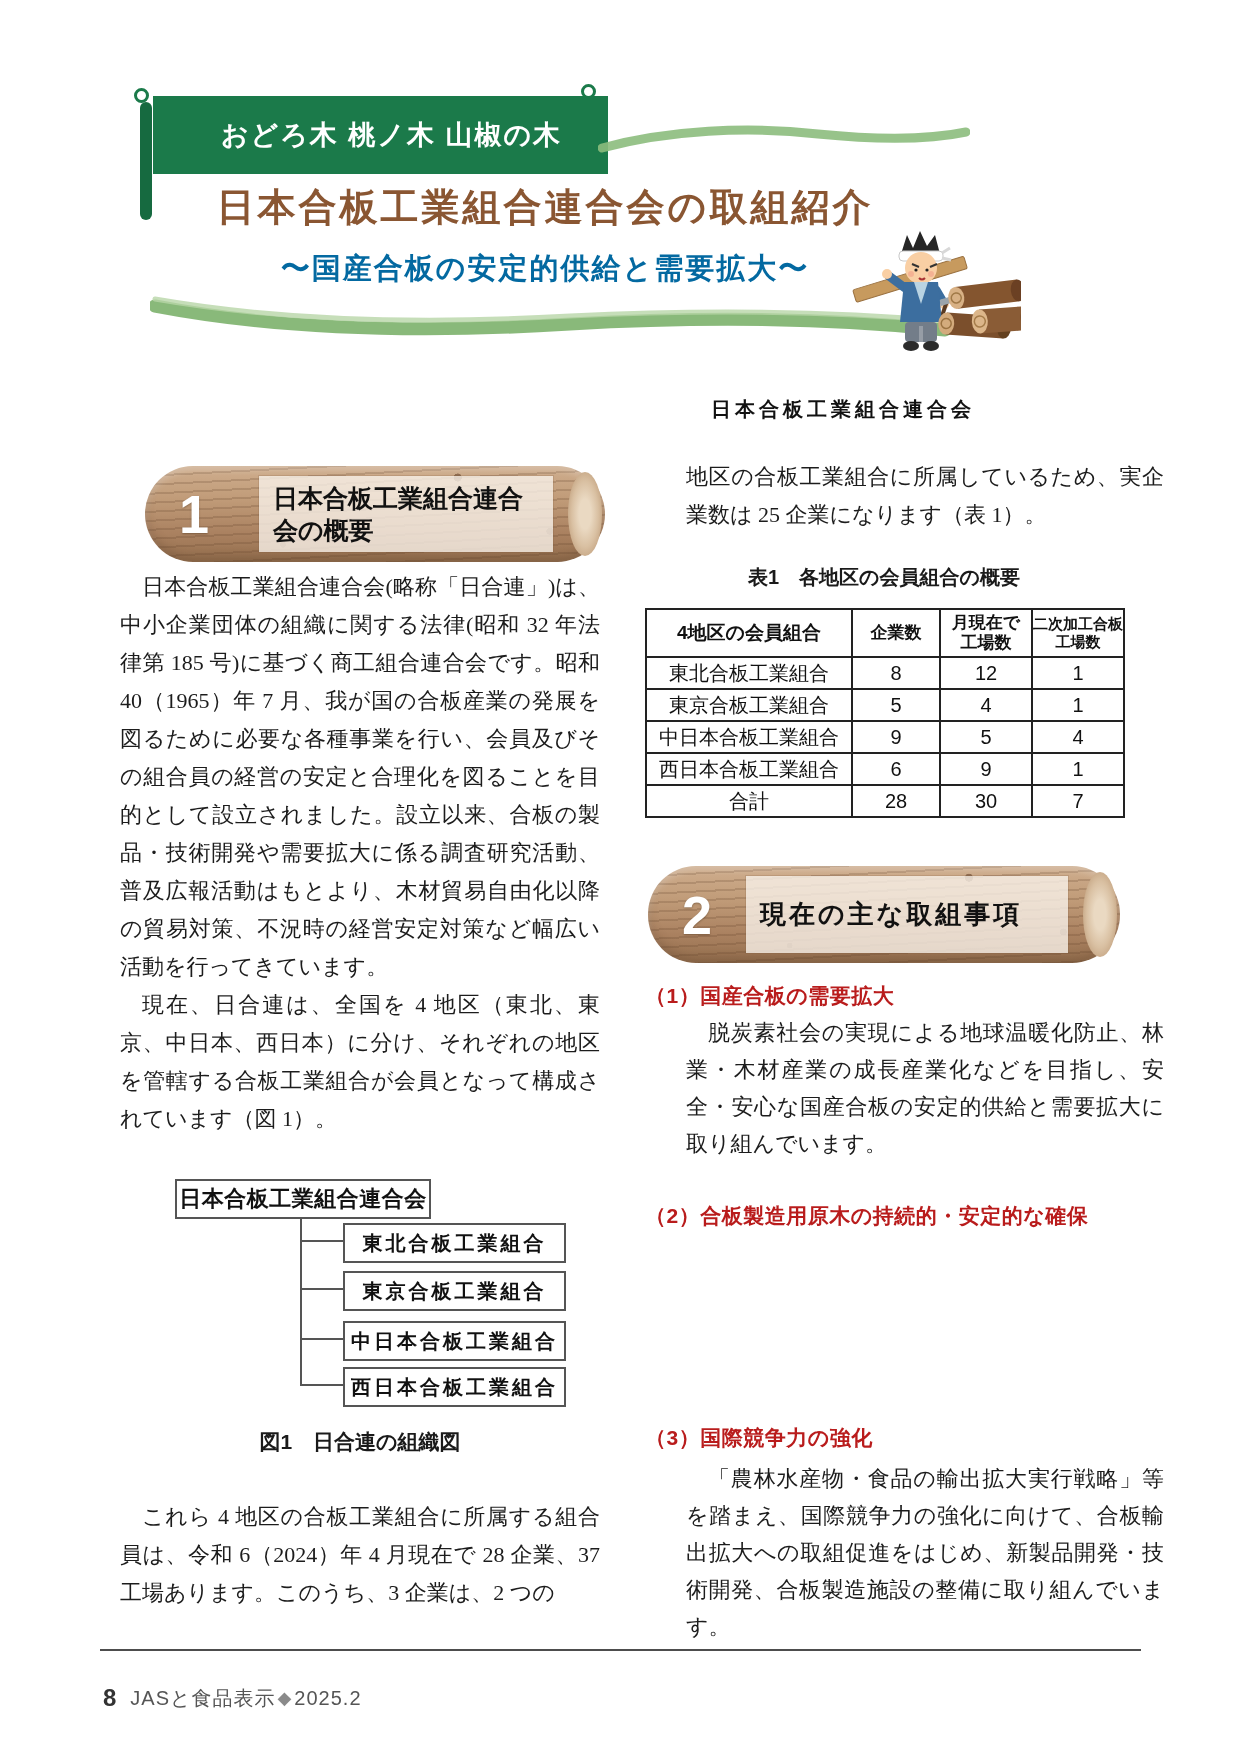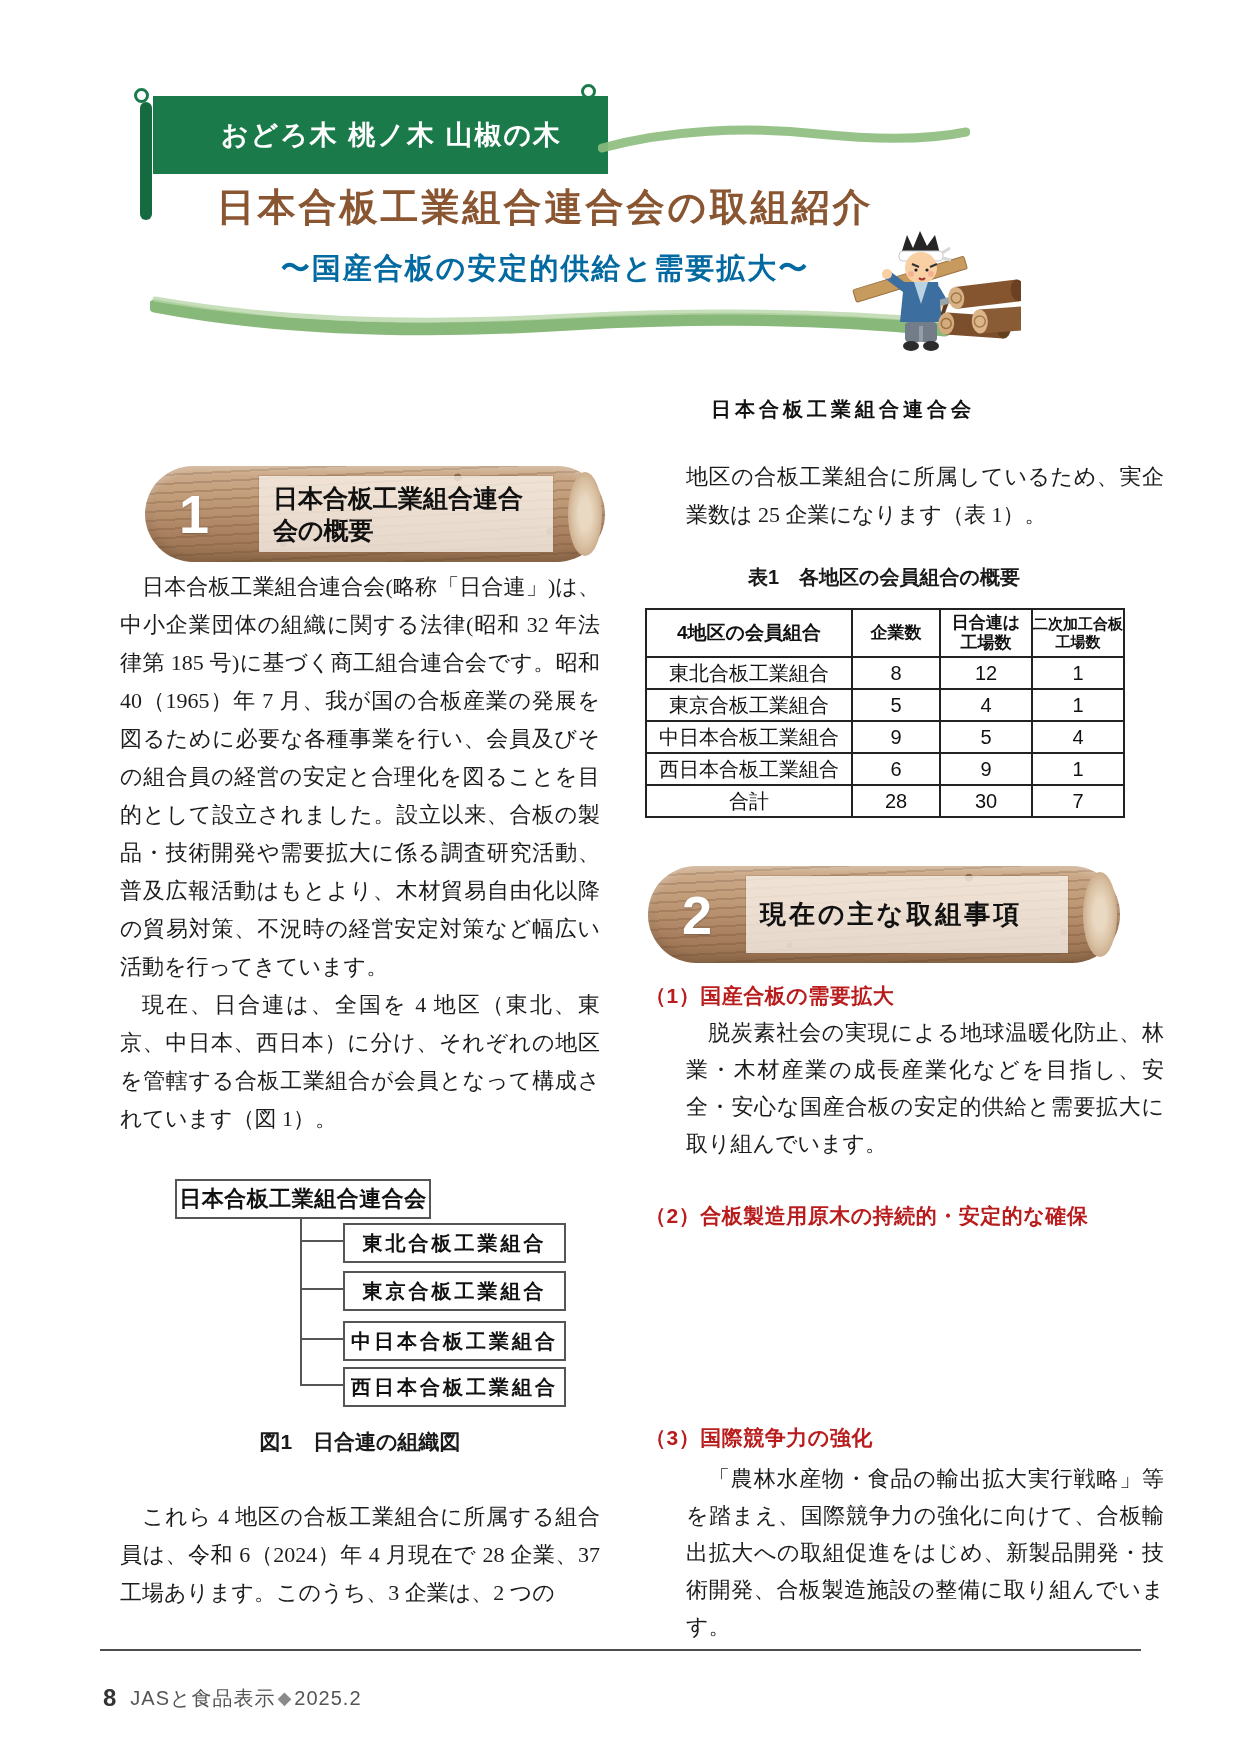--- a/index.html
+++ b/index.html
@@ -214,21 +214,21 @@
       <colgroup>
           <col class="c0">
           <col class="c1">
           <col class="c2">
           <col class="c3">
         </colgroup>
       <thead>
         <tr>
           <th class="c0">4地区の会員組合</th>
           <th class="c1">企業数</th>
-          <th class="c2">日合連は
+          <th class="c2">月現在で
 工場数</th>
           <th class="c3">二次加工合板
 工場数</th>
         </tr>
       </thead>
       <tbody>
         <tr>
           <td>東北合板工業組合</td>
           <td>8</td>
           <td>12</td>

